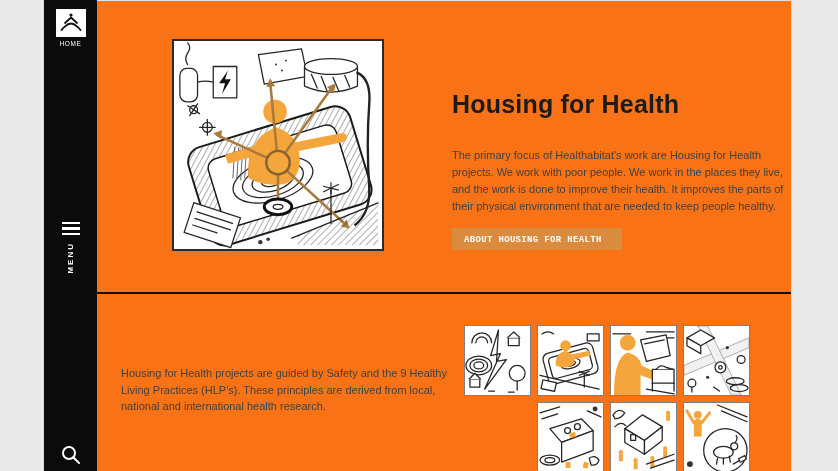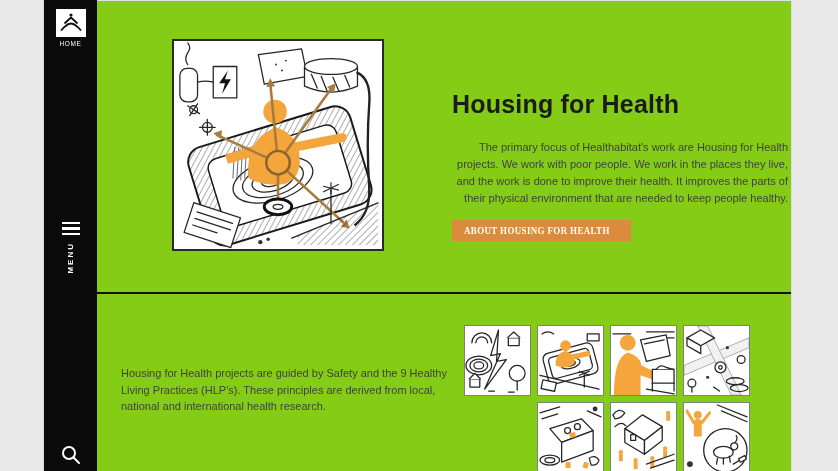--- a/index.html
+++ b/index.html
@@ -18,29 +18,29 @@
   .logo-box { width:30px; height:28px; background:#ffffff; display:flex; align-items:center; justify-content:center; }
   .home-label { color:#ffffff; font-size:6.5px; letter-spacing:.6px; margin-top:3px; }
   .menu-block { position:absolute; top:222px; left:0; width:53px; display:flex; flex-direction:column; align-items:center; cursor:pointer; }
   .hamburger { display:flex; flex-direction:column; gap:3px; }
   .hamburger span { display:block; width:18px; height:2.4px; background:#ffffff; }
   .menu-label { margin-top:7px; color:#ffffff; font-size:8px; font-weight:bold; letter-spacing:2px;
                 writing-mode:vertical-rl; transform:rotate(180deg); }
   .search-block { position:absolute; bottom:5px; left:0; width:53px; display:flex; justify-content:center; cursor:pointer; }
 
   
-  .content { position:absolute; left:97px; top:0; width:694px; height:471px; background:#84cc16; border-top:1px solid #e3e3e3; }
+  .content { position:absolute; left:97px; top:0; width:694px; height:471px; background:#f97316; border-top:1px solid #e3e3e3; }
 
   .hero-illus { position:absolute; left:75px; top:38px; width:212px; height:212px; background:#fff; border:2px solid #2a2a2a; }
   .hero-text { position:absolute; left:355px; top:89px; width:336px; }
   .hero-title { font-size:25px; font-weight:bold; color:#1b1b1b; letter-spacing:.2px; }
-  .hero-body { margin-top:20px; font-size:11px; line-height:1.55; color:#414141;text-align:right; }
+  .hero-body { margin-top:28px; font-size:11px; line-height:1.55; color:#414141; }
   .cta-btn { display:inline-block; margin-top:13px; background:#db8b3d; color:#ffffff; border:none;
              padding:6px 12px 5px 12px; font-size:9.5px; font-weight:bold; letter-spacing:.4px; cursor:pointer;
-             font-family:Liberation Serif, serif; }
+             font-family:Liberation Mono, monospace; }
   .cta-btn span { display:inline-block; transform:scaleX(.94); transform-origin:left center; }
 
   .divider { position:absolute; left:0; top:291px; width:694px; height:2px; background:#101010; }
 
   .sec2-text { position:absolute; left:24px; top:351px; width:332px; }
   .sec2-title { font-size:25px; font-weight:bold; color:#1b1b1b; line-height:1.32; letter-spacing:.2px; }
   .sec2-p { margin-top:13px; font-size:11px; line-height:1.5; color:#414141; }
 
   .gallery { position:absolute; left:367px; top:324px; display:grid;
              grid-template-columns:repeat(4,67px); grid-auto-rows:71px; gap:6px; }

